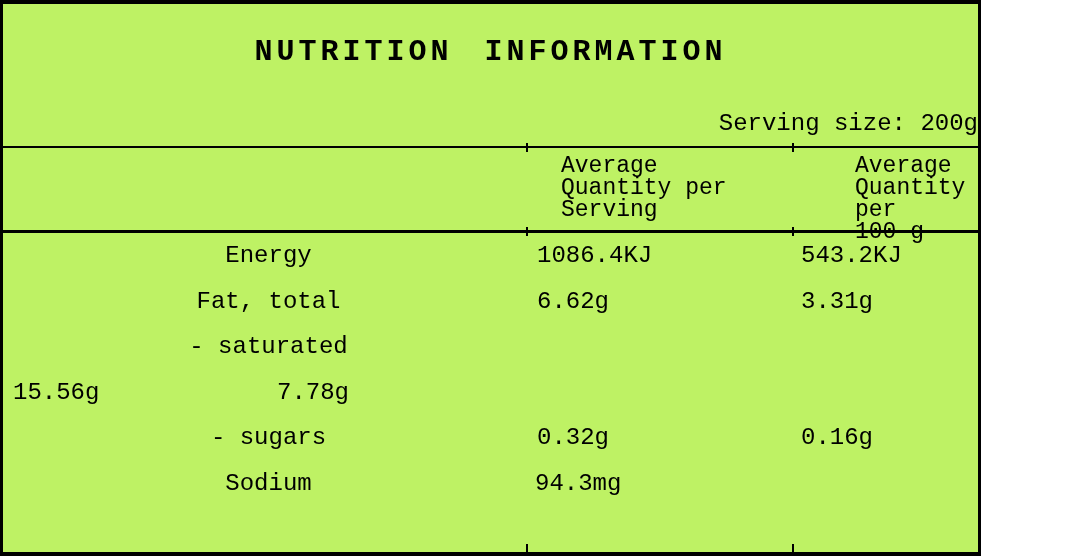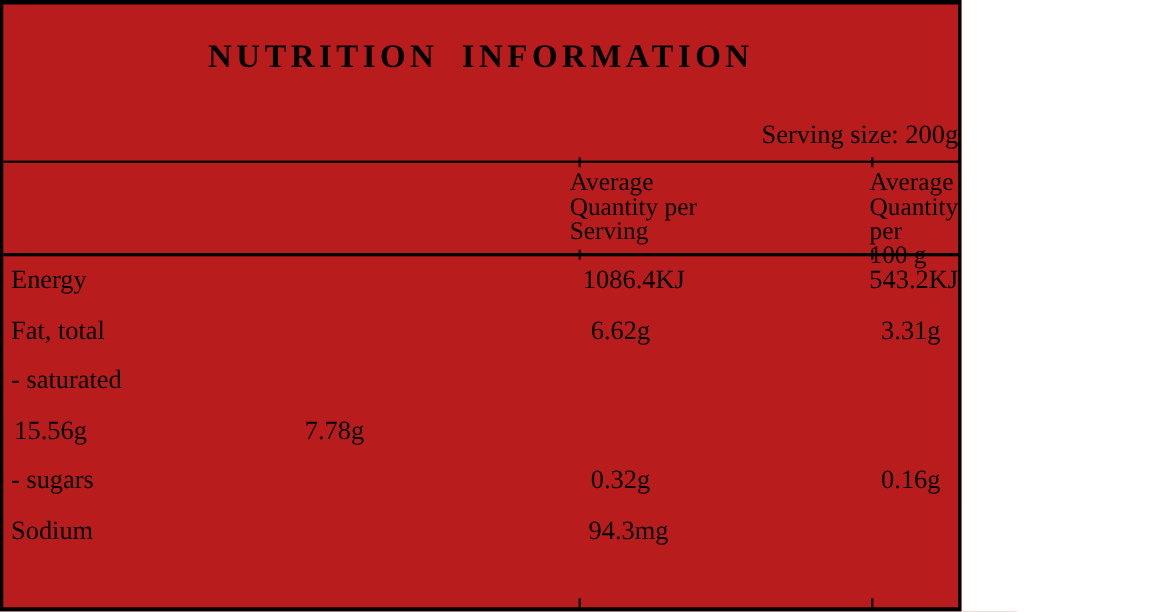--- a/index.html
+++ b/index.html
@@ -1,27 +1,27 @@
 <!DOCTYPE html>
 <html><head>
 <meta charset="utf-8">
 <style>
   html, body { margin: 0; padding: 0; background: #ffffff; }
 
   .panel {
     position: relative;
-    width: 874px;
+    width: 981px;
     height: 556px;
     box-sizing: border-box;
     border: 3px solid #000;
     border-top-width: 4px;
     border-bottom-width: 4px;
-    background: #b91c1c;
+    background: #bef264;
     color: #000;
-    font-family: Liberation Serif, serif;
+    font-family: Liberation Mono, monospace;
     overflow: hidden;
   }
 
   
   .title-row {
     height: 96px;
     display: flex;
     align-items: center;
     justify-content: center;
   }
@@ -71,21 +71,21 @@
     white-space: pre-line;
   }
 
   
   .row {
     height: 45.5px;
     display: flex;
     align-items: center;
     font-size: 24px;
   }
-  .row .c1 { width: 524px; box-sizing: border-box; padding-left: 7px; }
+  .row .c1 { width: 524px; box-sizing: border-box; padding-left: 7px; text-align: center; }
   .row .c2 { width: 266px; box-sizing: border-box; padding-left: 10px; }
   .row .c3 { flex: 1;      box-sizing: border-box; padding-left: 8px; }
 
   
   .tick {
     position: absolute;
     width: 2px;
     height: 9px;
     background: #000;
   }

